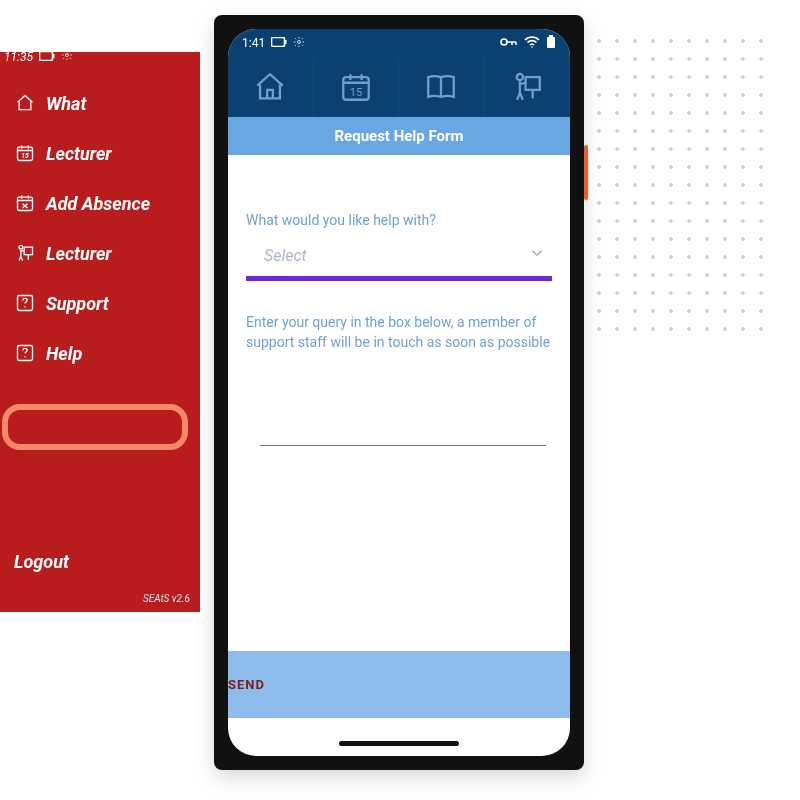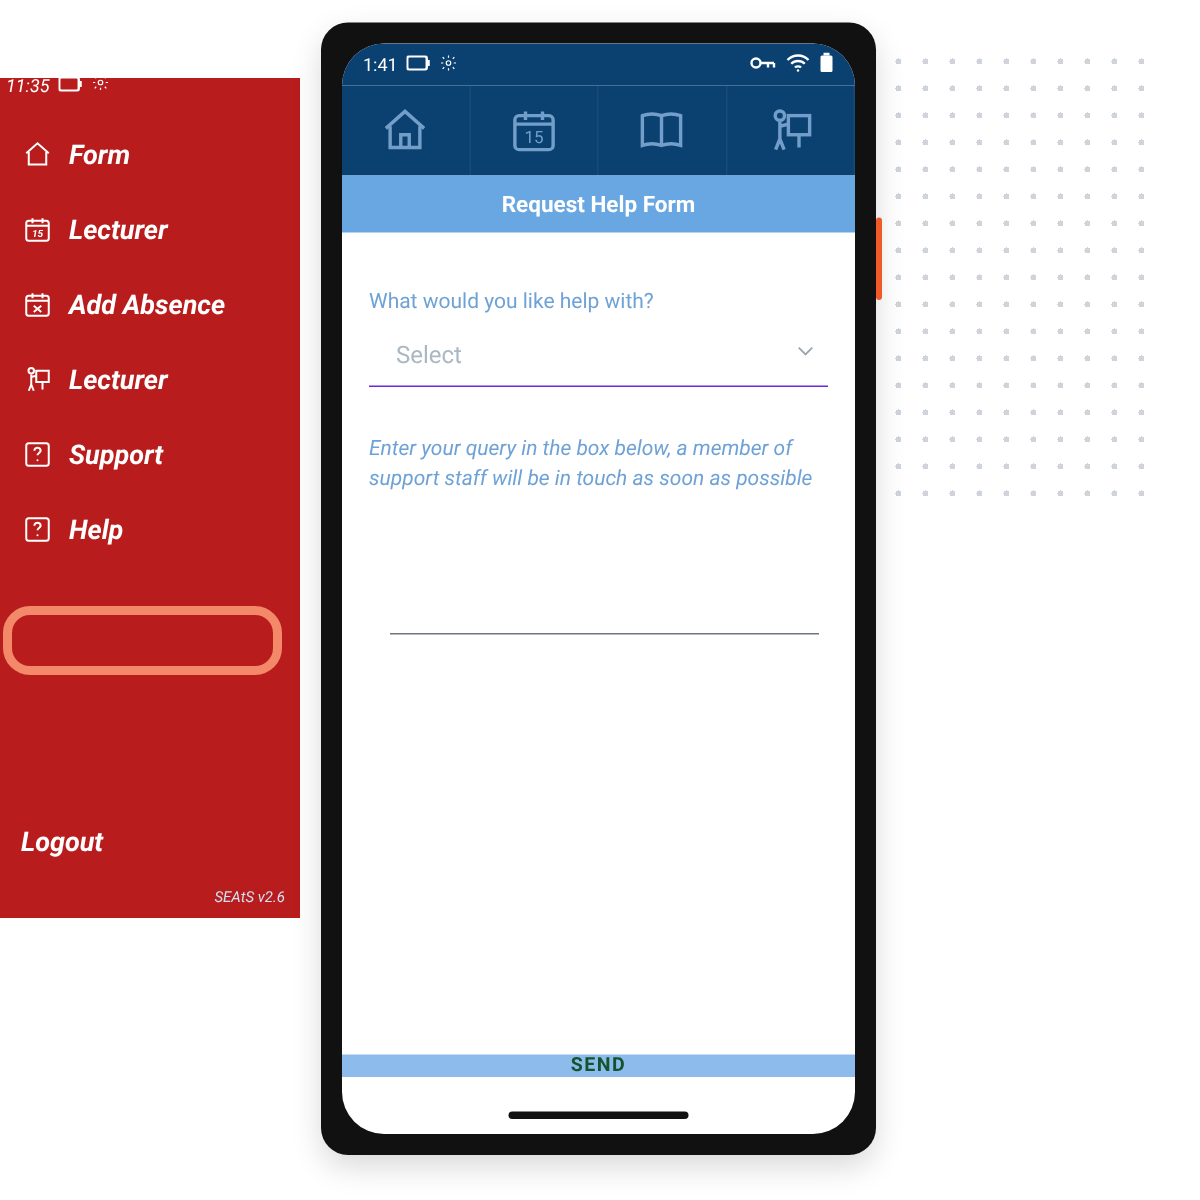--- a/index.html
+++ b/index.html
@@ -97,21 +97,21 @@
   }
 
   
   .phone {
     position: absolute;
     top: 15px;
     left: 214px;
     width: 370px;
     height: 755px;
     background: #111;
-    border-radius: 18px;
+    border-radius: 8px;
     padding: 14px;
     z-index: 2;
     box-shadow: 0 8px 20px rgba(0,0,0,0.15);
   }
   .phone::before {
     content: "";
     position: absolute;
     right: -4px;
     top: 130px;
     width: 4px;
@@ -169,52 +169,52 @@
     font-weight: 700;
     padding: 10px 0;
     font-size: 15px;
   }
 
   .form-body {
     padding: 38px 18px 18px 18px;
     color: #6ea2d6;
     font-size: 14px;
   }
-  .q1 { margin-bottom: 6px; }
+  .q1 { margin-bottom: 6px; margin-top: 19px; }
   .select-row {
     display: flex;
     align-items: center;
     justify-content: space-between;
-    border-bottom: 1px solid #6d28d9;
+    border-bottom: 5px solid #6d28d9;
     padding: 10px 6px 10px 18px;
     color: #aab7c4;
     font-size: 16px;
     margin-bottom: 32px;
+    font-style: italic;
   }
   .select-row .chev {
     color: #9aa4ae;
   }
-  .q2 { line-height: 1.4; color:#6ea2d6;font-style:italic;}
+  .q2 { line-height: 1.4; color:#6ea2d6;}
   .textarea {
     height: 90px;
     border-bottom: 1px solid #6f7680;
     margin: 4px 6px 0 14px;
   }
 
   .send-bar {
     position: absolute;
     bottom: 38px;
     left: 0;
     right: 0;
     background: #8dbcec;
-    color: #14532d;
-    text-align: center;
+    color: #7f1d1d;
     font-weight: 700;
     letter-spacing: 1px;
-    padding: 0 0;
+    padding: 26px 0;
     font-size: 13px;
   }
 
   .home-indicator {
     position: absolute;
     bottom: 10px;
     left: 50%;
     transform: translateX(-50%);
     width: 120px;
     height: 5px;
@@ -248,21 +248,21 @@
   </div>
 
   <div class="nav">
     <div class="nav-item">
       <span class="ico">
         <svg width="20" height="20" viewBox="0 0 24 24">
             <path d="M3 11l9-8 9 8"></path>
             <path d="M5 10v10h14V10"></path>
           </svg>
       </span>
-      <span>Form</span>
+      <span>What</span>
     </div>
     <div class="nav-item">
       <span class="ico">
         <svg width="20" height="20" viewBox="0 0 24 24">
             <rect x="3" y="5" width="18" height="16" rx="2"></rect>
             <path d="M3 9h18M8 3v4M16 3v4"></path>
             <text x="12" y="18" font-size="8" text-anchor="middle" fill="currentColor" stroke="none">15</text>
           </svg>
       </span>
       <span>Lecturer</span>

